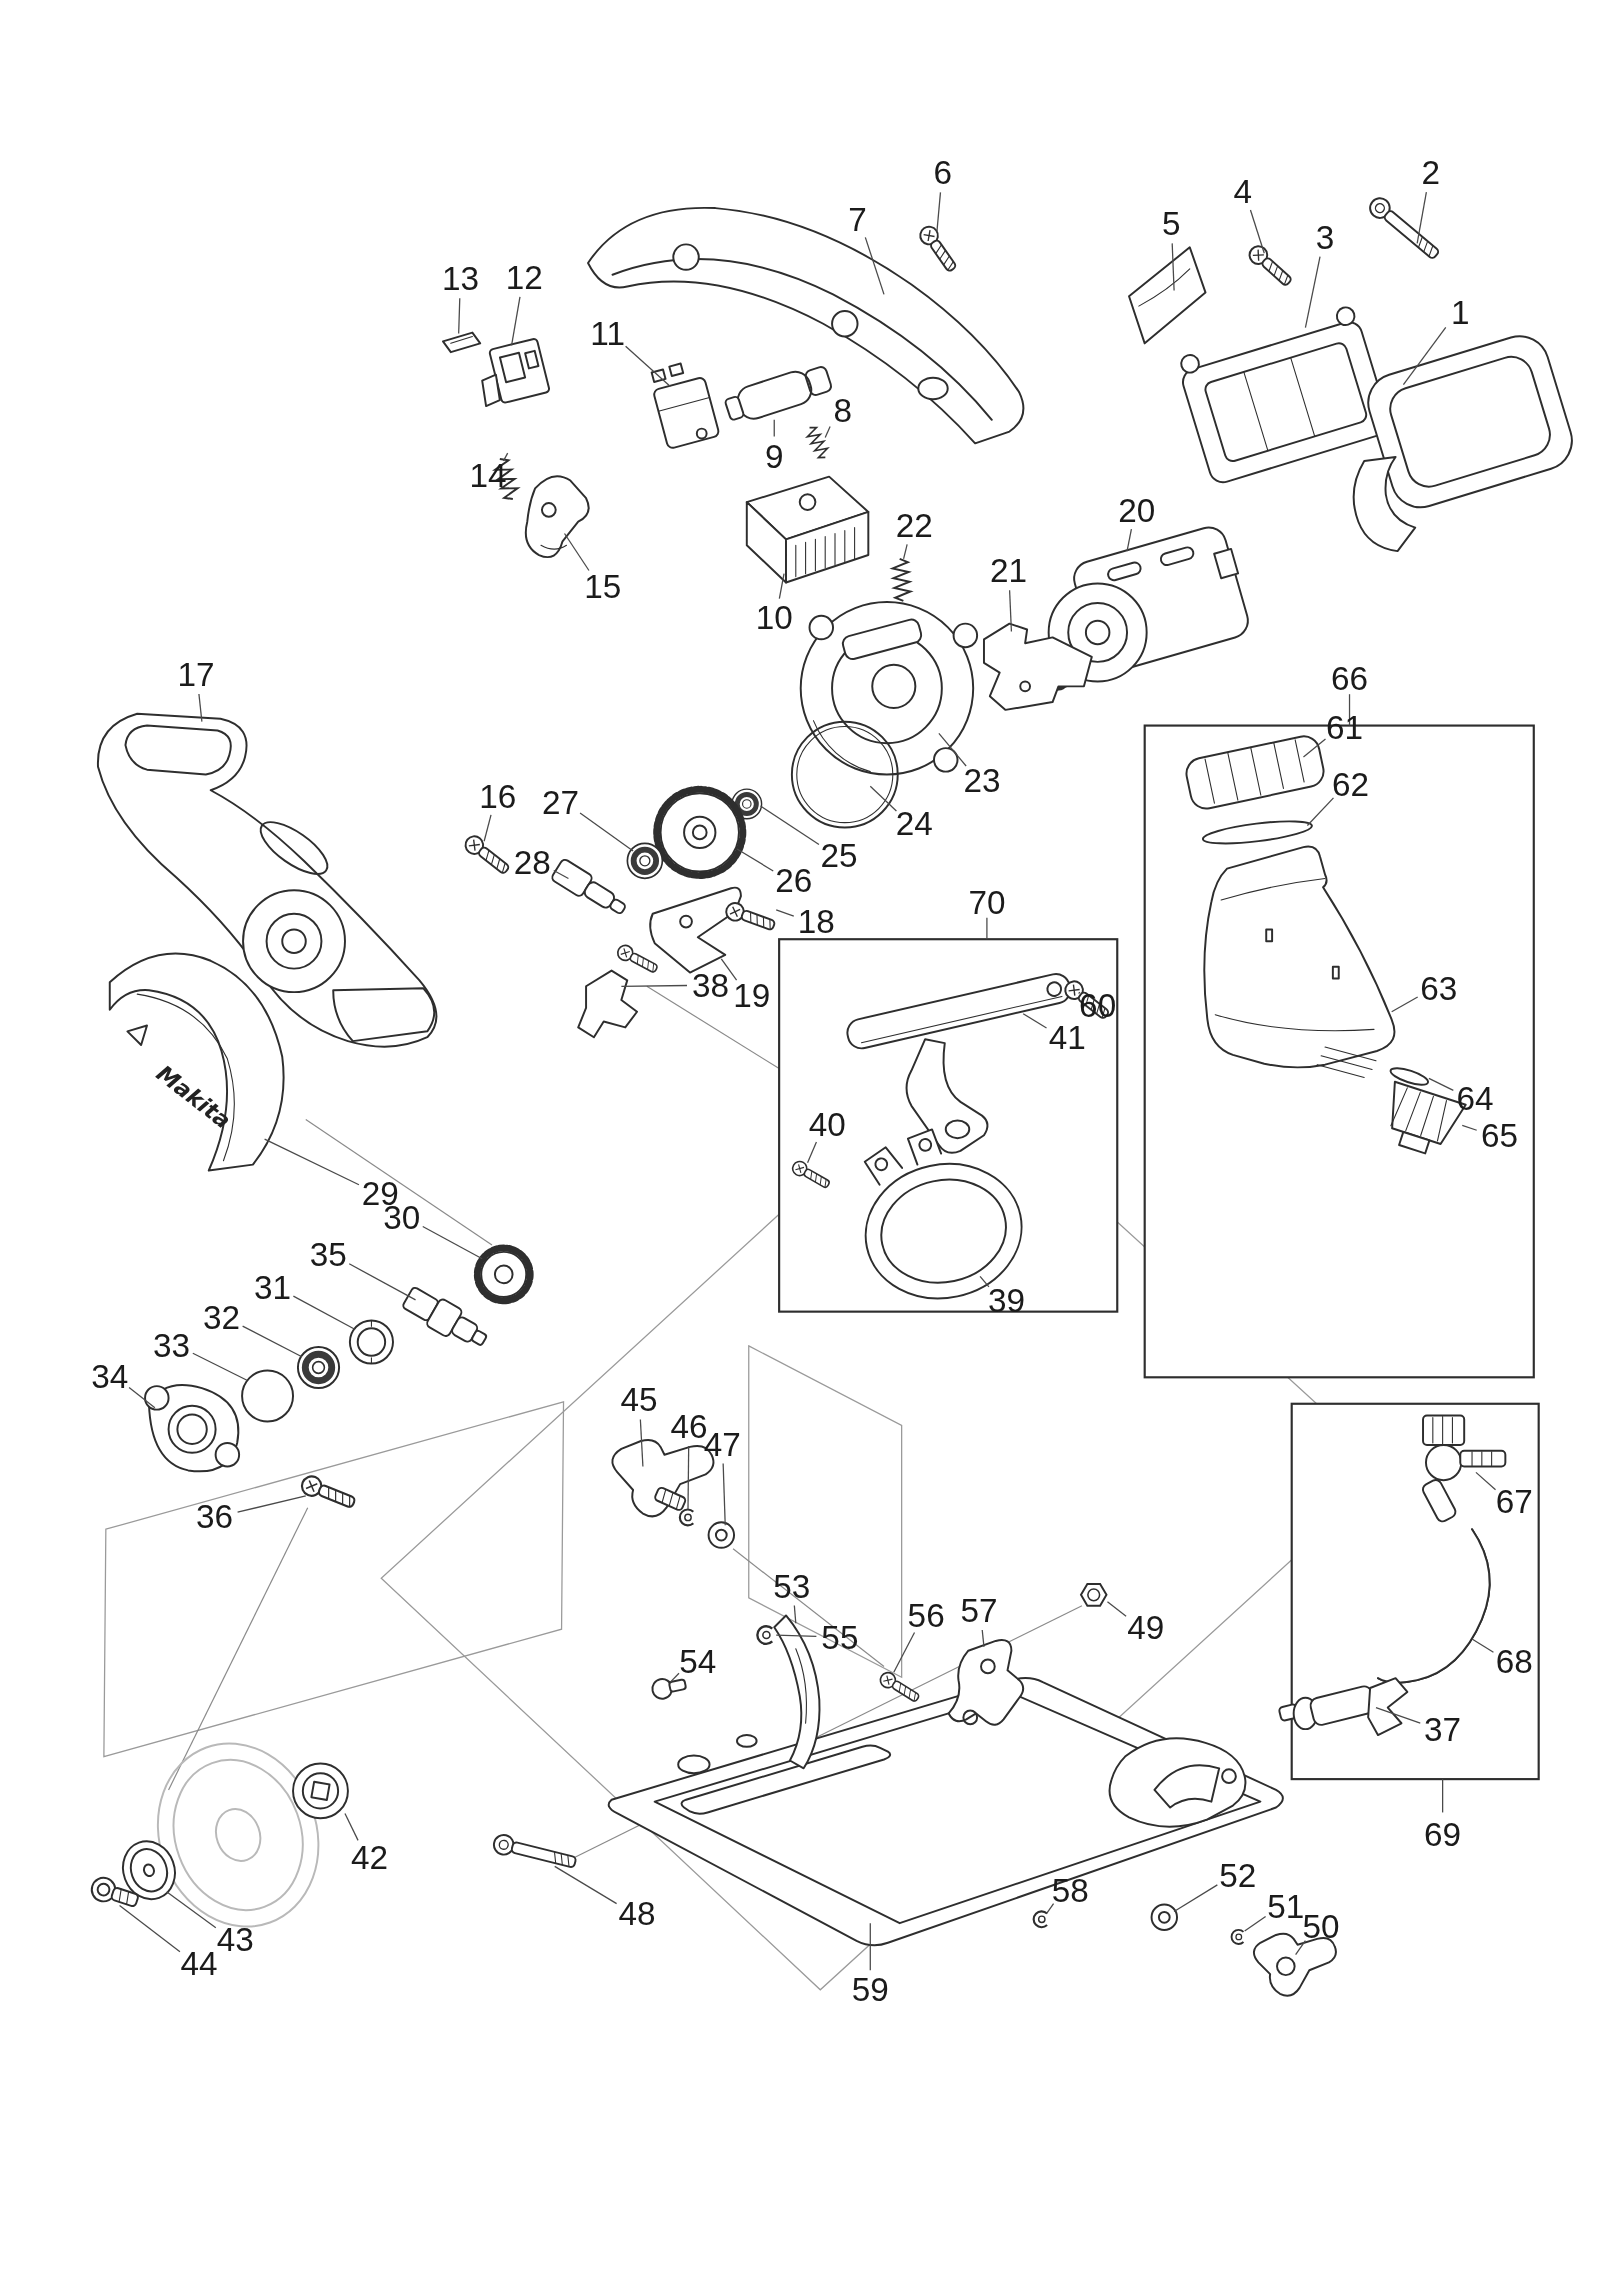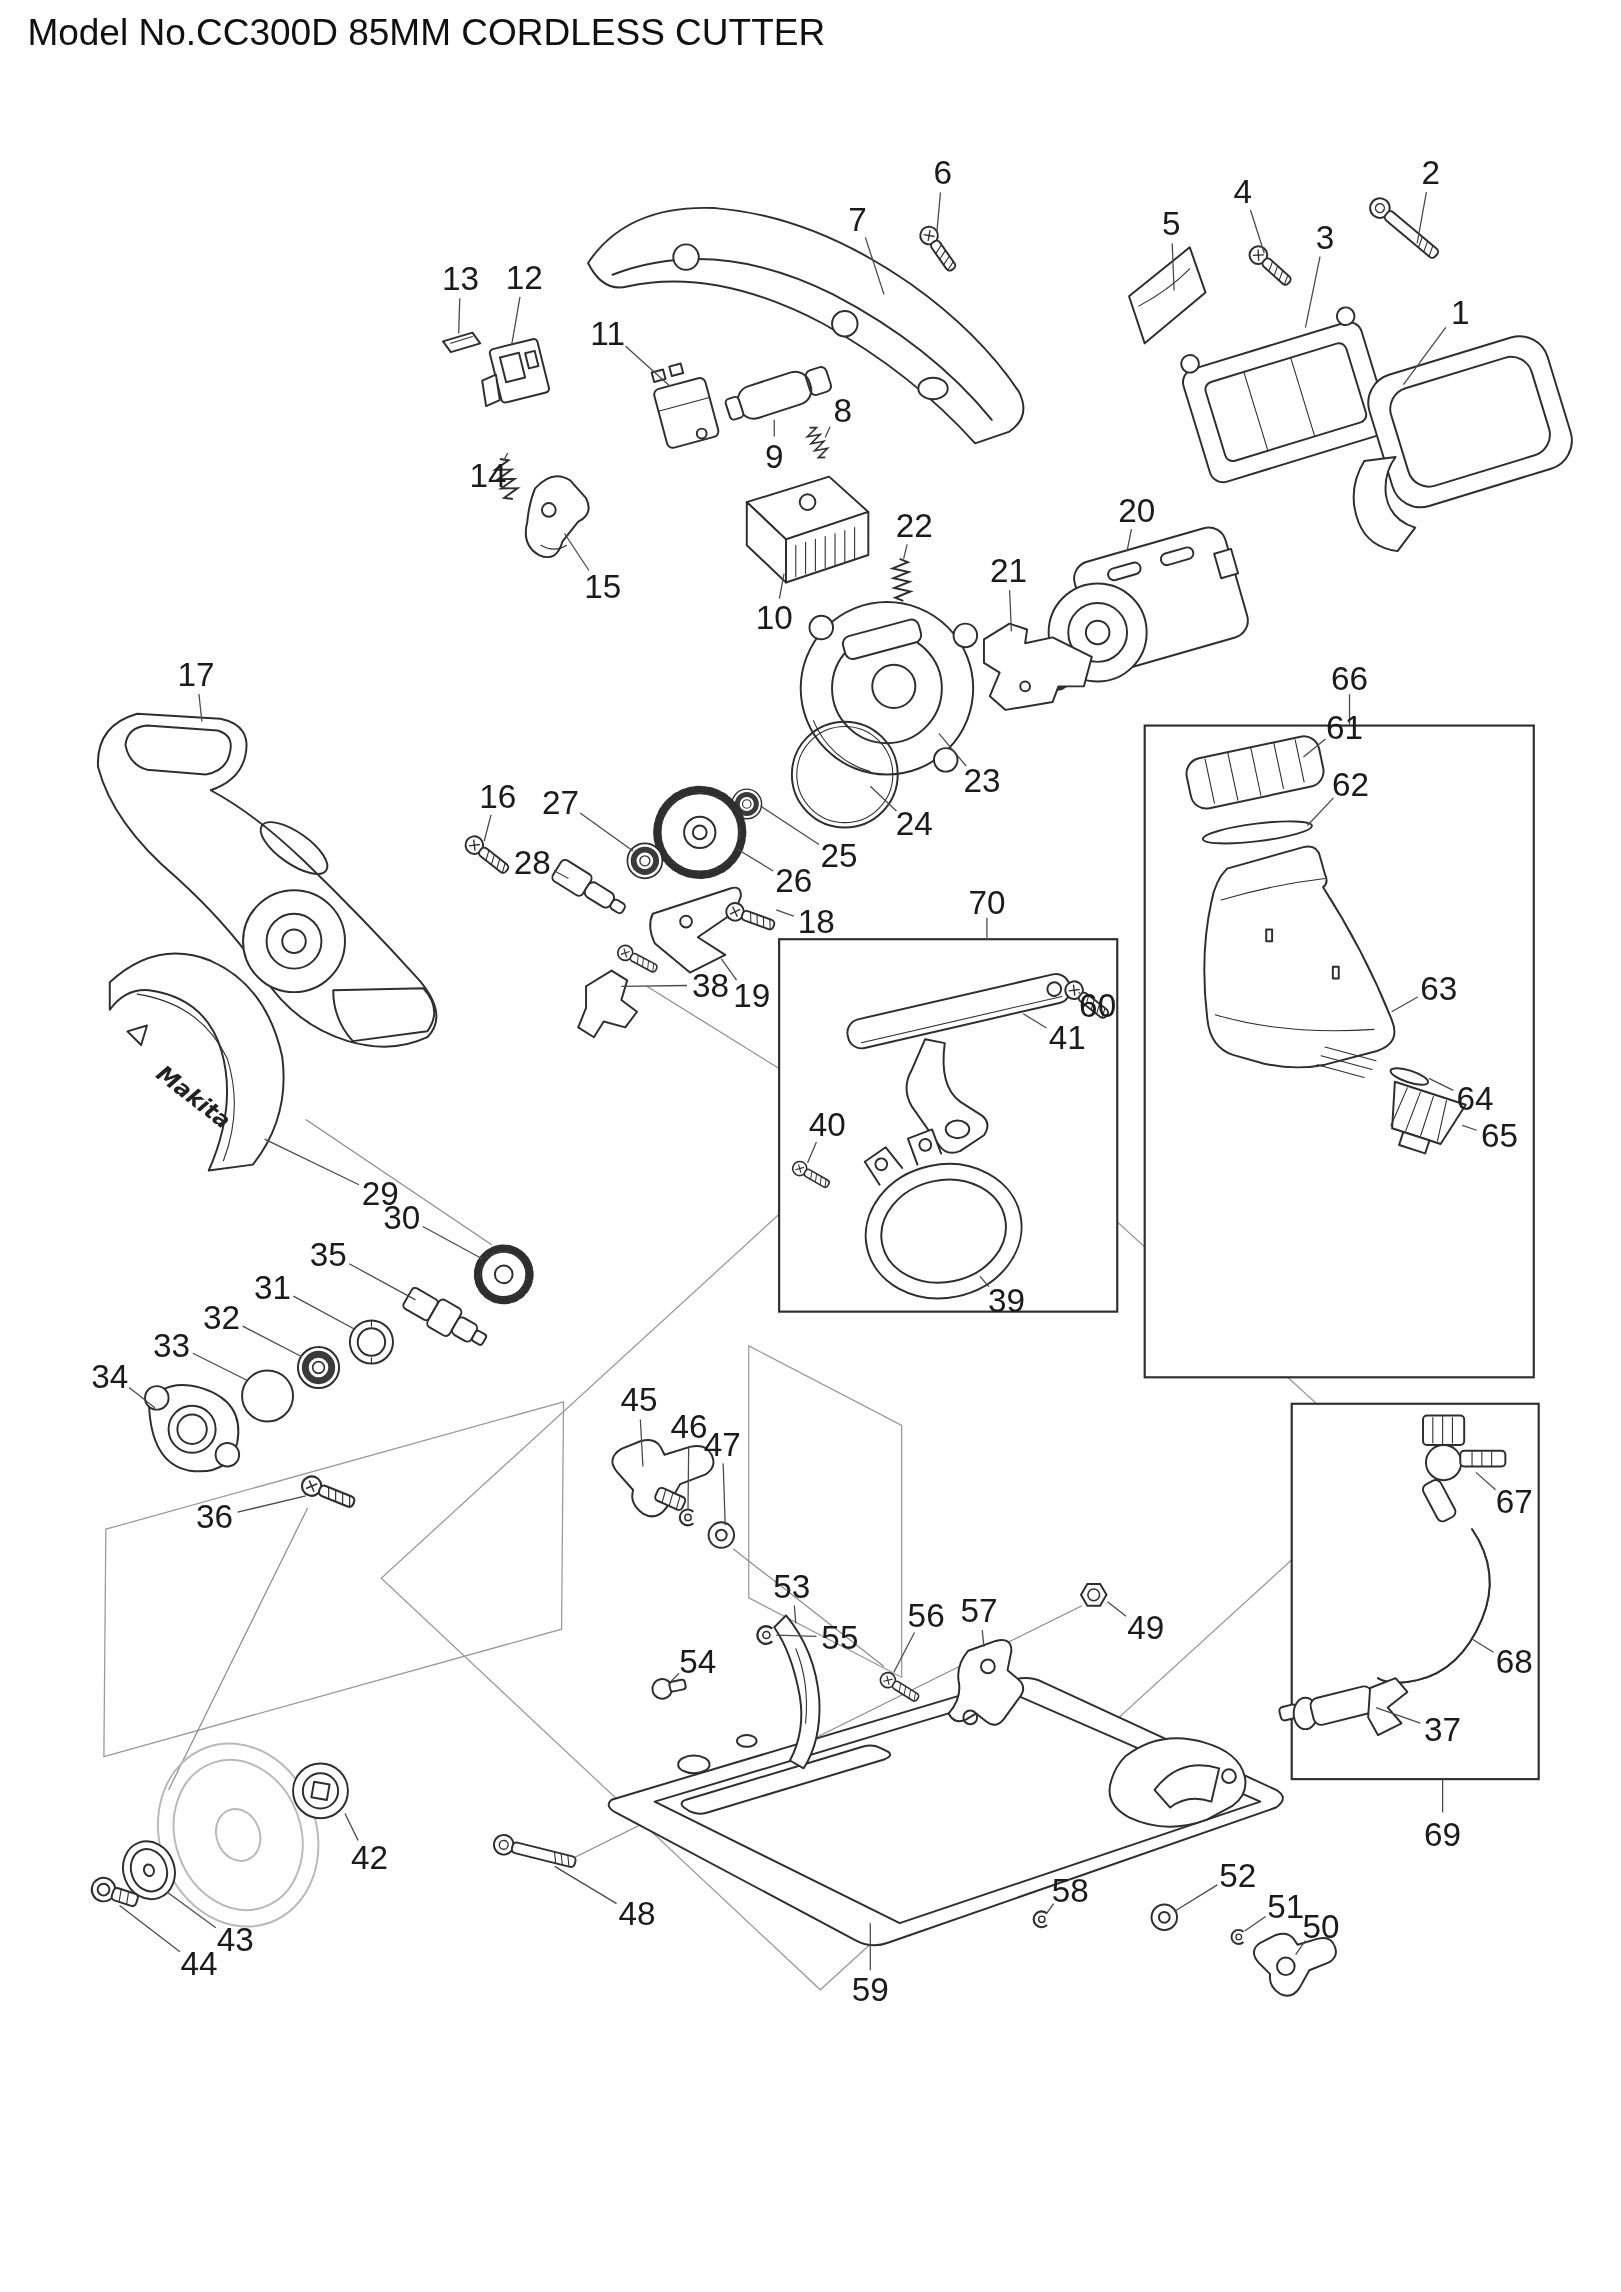--- a/index.html
+++ b/index.html
@@ -23,21 +23,20 @@
   .gbox{fill:#ffffff;stroke:#2e2e2e;stroke-width:2.2;}
   .plabel{font-family:"Liberation Sans",sans-serif;font-size:34px;fill:#1b1b1b;}
   .leader{stroke:#4a4a4a;stroke-width:1.3;fill:none;}
   .logo{font-family:"DejaVu Sans",sans-serif;font-size:23px;font-style:italic;
         font-weight:bold;fill:#222;stroke:none !important;}
 </style>
 </head>
 <body>
 
 <div class="page">
-  <div class="title">Model No.CC300D 85MM CORDLESS CUTTER</div>
 
   <svg id="diagram" class="diagram" width="1621" height="2293" viewBox="0 0 1654 2339" xmlns="http://www.w3.org/2000/svg">
 
     <defs>
       <g id="sym-screw">
         <circle r="9" fill="#fff" stroke="#2e2e2e" stroke-width="2"></circle>
         <line x1="-4" y1="-4" x2="4" y2="4" stroke="#2e2e2e" stroke-width="1.4"></line>
         <line x1="-4" y1="4" x2="4" y2="-4" stroke="#2e2e2e" stroke-width="1.4"></line>
         <rect x="8" y="-5" width="34" height="10" rx="4" fill="#fff" stroke="#2e2e2e" stroke-width="2"></rect>
         <path d="M15,-5 l4,10 M22,-5 l4,10 M29,-5 l4,10 M36,-5 l4,10" fill="none" stroke="#2e2e2e" stroke-width="1.1"></path>

